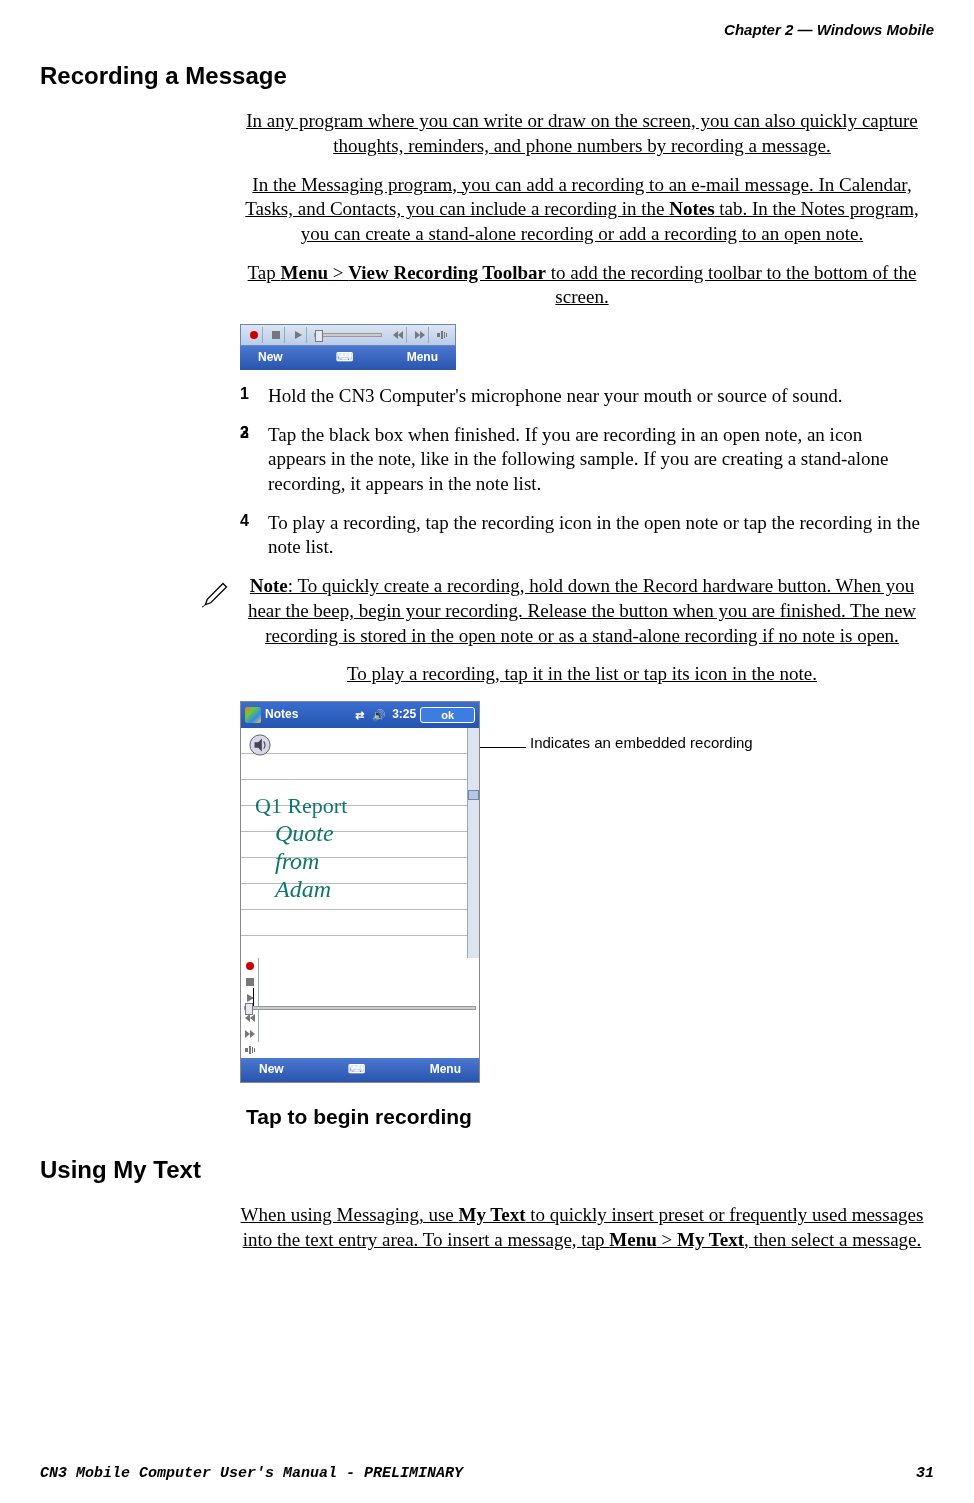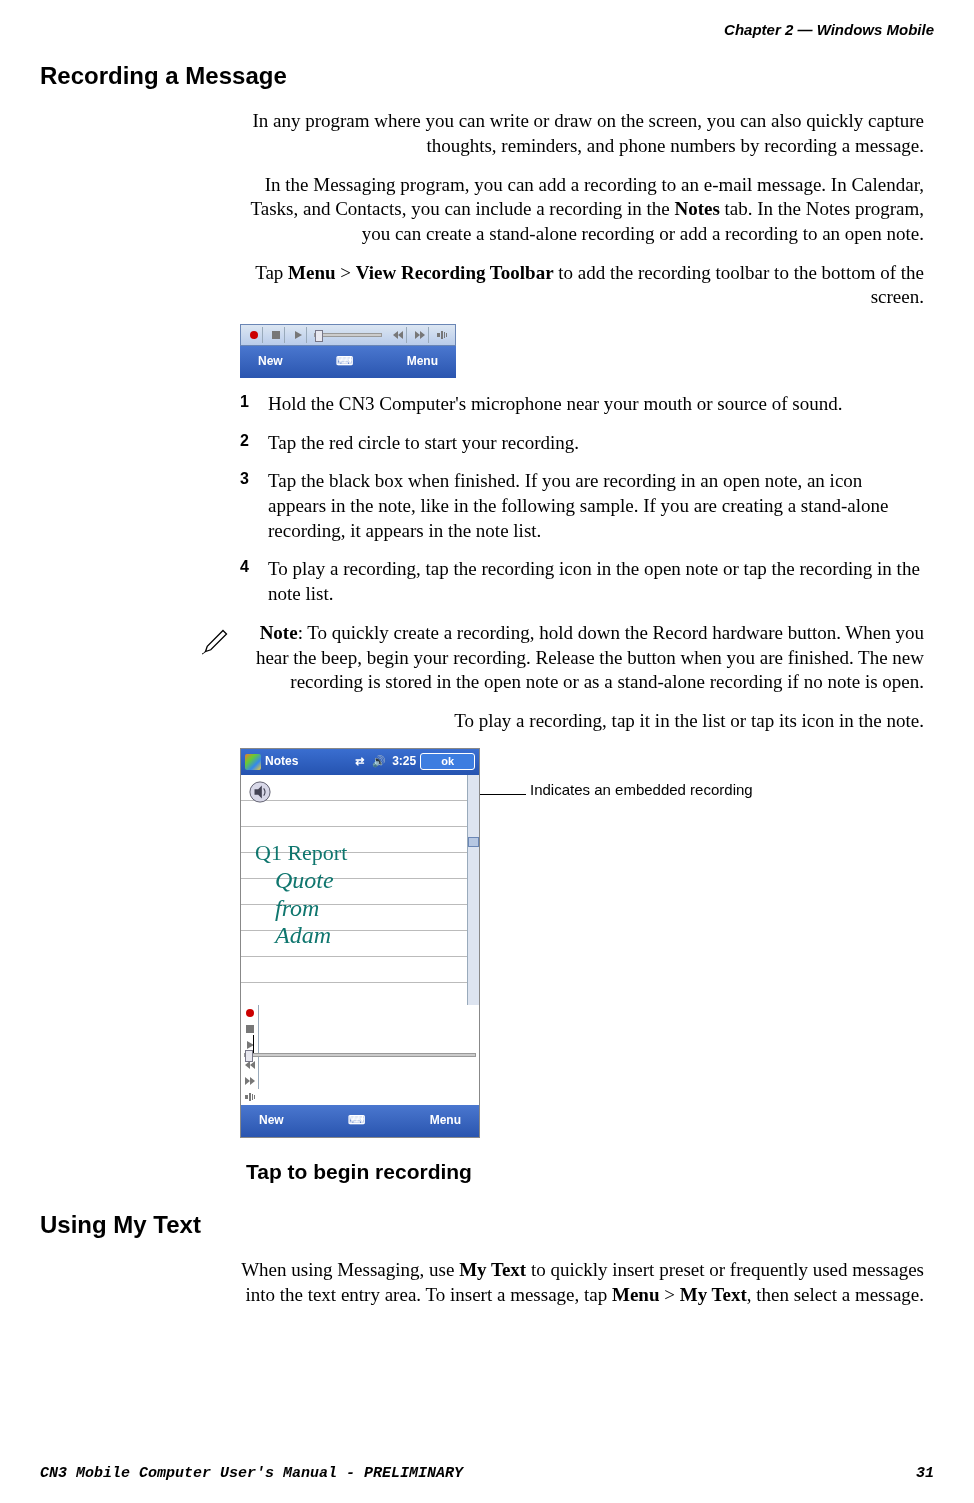--- a/index.html
+++ b/index.html
@@ -30,21 +30,22 @@
     font-size: 24px;
     font-weight: bold;
     margin-bottom: 18px;
   }
   .body-col {
     margin-left: 200px;
     margin-right: 10px;
   }
   p {
     margin-bottom: 14px;
-    text-align: right;
+    text-align: center;
+    text-decoration: underline;
   }
   ol.steps {
     list-style: none;
     padding: 0;
   }
   ol.steps li {
     position: relative;
     padding-left: 28px;
     margin-bottom: 14px;
   }
@@ -95,21 +96,21 @@
     border: 1px solid #999;
     position: relative;
     margin: 0 3px;
   }
   .tb-slider::after {
     content:"";
     position:absolute; left:0; top:-4px;
     width:6px; height:10px; background:#e8e8f0; border:1px solid #778;
   }
   .softkey-bar {
-    height: 32px;
+    height: 24px;
     background: linear-gradient(#4a77cf, #2a55af);
     display: flex;
     justify-content: space-between;
     align-items: center;
     font-family: Tahoma, Arial, sans-serif;
     font-size: 12px;
     font-weight: bold;
     color: #fff;
     padding: 0 18px;
   }
@@ -293,21 +294,21 @@
       </div>
       <div class="softkey-bar">
         <span>New</span>
         <span class="kbd">⌨</span>
         <span>Menu</span>
       </div>
     </div>
 
     <ol class="steps">
       <li><span class="num">1</span><span>Hold the CN3 Computer's microphone near your mouth or source of sound.</span></li>
-      <li><span class="num">2</span><span>Tap the red circle to start your recording.</span></li>
+      <li><span class="num">2</span></li>
       <li><span class="num">3</span><span>Tap the black box when finished. If you are recording in an open note, an icon appears in the note, like in the following sample. If you are creating a stand-alone recording, it appears in the note list.</span></li>
       <li><span class="num">4</span><span>To play a recording, tap the recording icon in the open note or tap the recording in the note list.</span></li>
     </ol>
   </div>
 
   <div class="note-block">
     <svg class="pencil-icon" viewBox="0 0 32 32">
       <path d="M24 4 L28 8 L10 26 L4 28 L6 22 Z" fill="none" stroke="#000" stroke-width="1.5"></path>
       <path d="M4 28 Q2 30 0 31" fill="none" stroke="#000" stroke-width="1.2"></path>
     </svg>

